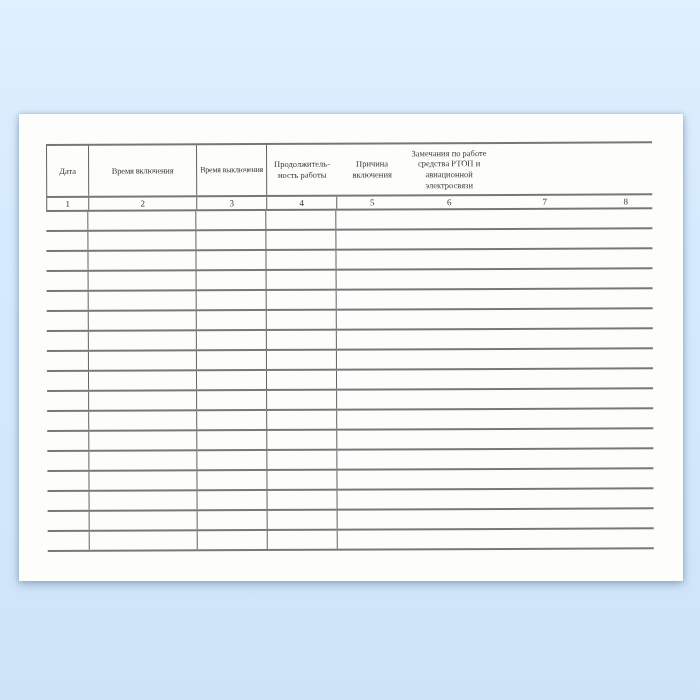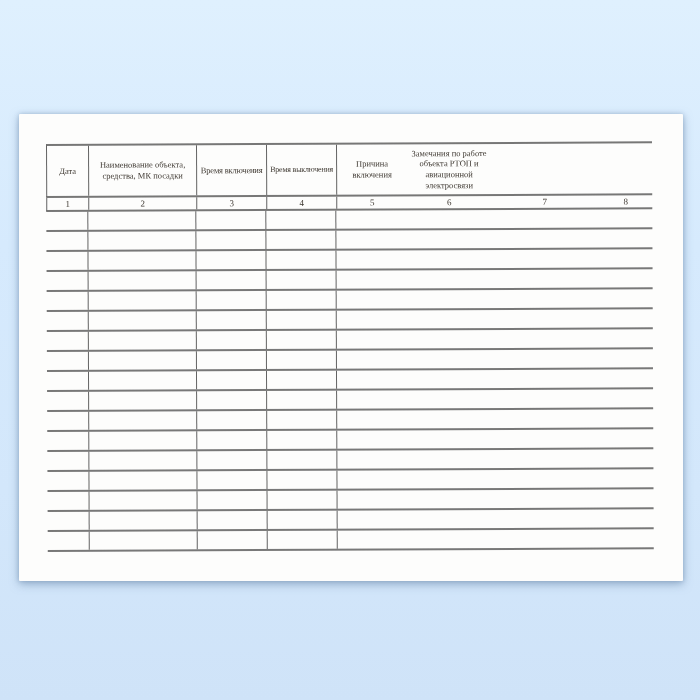--- a/index.html
+++ b/index.html
@@ -47,28 +47,28 @@
   .bcell{height:100%;}
 </style>
 </head>
 <body>
 
 <div class="paper">
   <div class="logtable">
 
     <div class="header-row grid8">
       <div class="hcell sep">Дата</div>
-      <div class="hcell sep">Наименование объекта,
-средства, МК посадки</div>
       <div class="hcell sep tight">Время включения</div>
       <div class="hcell sep cond">Время выключения</div>
+      <div class="hcell">Продолжитель-
+ность работы</div>
       <div class="hcell">Причина
 включения</div>
       <div class="hcell">Замечания по работе
-объекта РТОП и
+средства РТОП и
 авиационной
 электросвязи</div>
     </div>
 
     <div class="num-row grid8">
       <div class="ncell sep">1</div>
       <div class="ncell sep">2</div>
       <div class="ncell sep">3</div>
       <div class="ncell sep">4</div>
       <div class="ncell">5</div>

